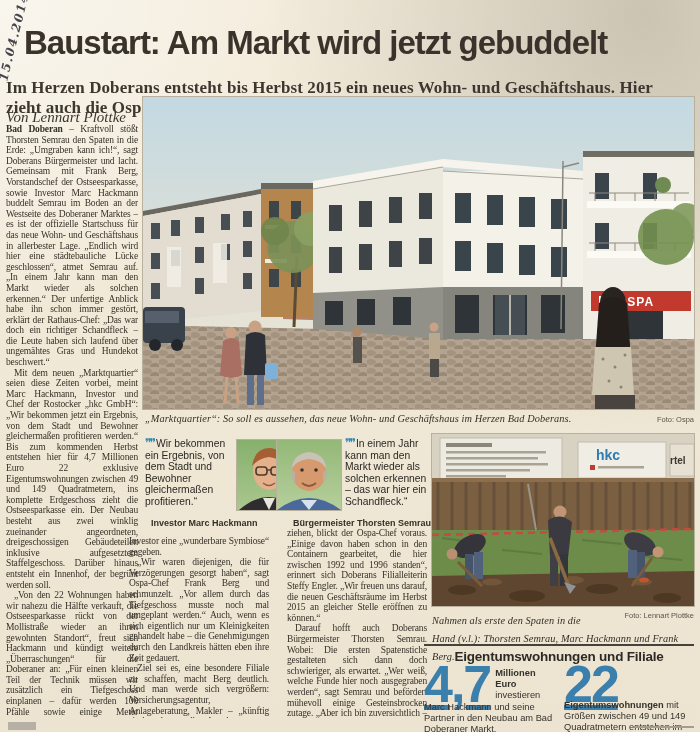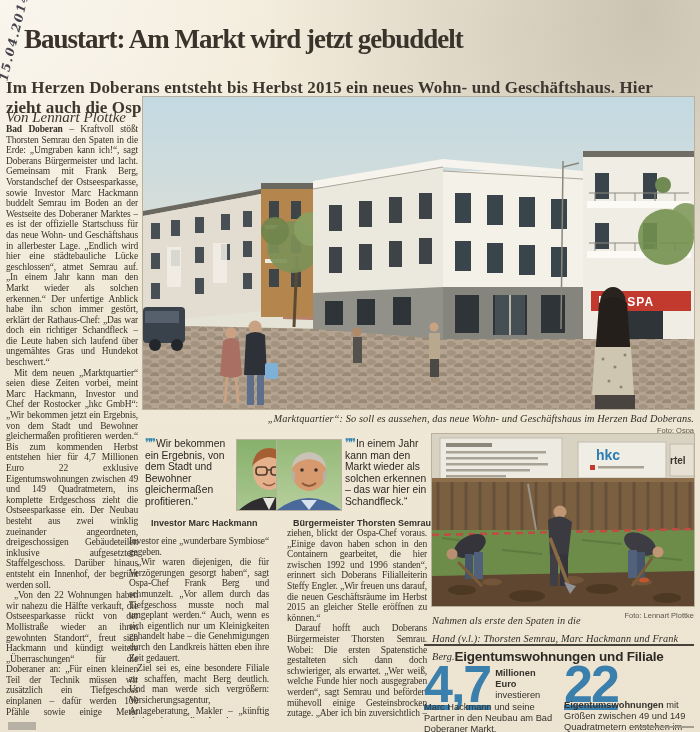--- a/index.html
+++ b/index.html
@@ -15,43 +15,43 @@
   
   .handdate {
     position:absolute; left:-34px; top:30px; width:96px; text-align:center;
     transform:rotate(-76deg);
     font-family:"DejaVu Serif", serif; font-style:italic;
     font-size:12px; letter-spacing:1.5px; color:#45434c; font-weight:bold;
   }
   
   .headline {
     position:absolute; left:24px; top:24px; width:672px;
-    font-family:Liberation Serif, serif; font-weight:bold;
-    font-size:27px; letter-spacing:-1px; color:#3a332b; white-space:nowrap;
+    font-family:Liberation Sans, sans-serif; font-weight:bold;
+    font-size:33px; letter-spacing:-1px; color:#3a332b; white-space:nowrap;
   }
   .subhead {
     position:absolute; left:6px; top:78px; width:680px;
     font-size:17px; font-weight:bold; color:#3e372f; letter-spacing:.1px;
   }
   
   .byline { position:absolute; left:6px; top:109px; width:132px; 
     font-style:italic; font-weight:normal; font-size:15px; color:#3a352e; }
   .col { position:absolute; font-size:9.5px; line-height:10.6px; text-align:justify;
     letter-spacing:-.15px; color:#363129; overflow:hidden; }
   .col p { text-indent:8px; }
   .col p.noindent { text-indent:0; }
   .col1 { left:6px; top:124px; width:132px; height:594px; }
   .col2 { left:129px; top:536px; width:140px; height:182px; }
   .col3 { left:287px; top:528px; width:140px; height:190px; }
   .dateline { font-weight:bold;font-family:Liberation Serif, serif; }
   
   .fig-main { position:absolute; left:143px; top:97px; width:551px; height:312px;
     outline:1px solid #b9b09d; background:#dfe5e2; }
   .cap-row { position:absolute; left:145px; top:413px; width:549px; display:flex;
-    justify-content:space-between; align-items:flex-end;flex-direction:column; }
+    justify-content:space-between; align-items:center; }
   .caption { font-style:italic; font-size:10.3px; color:#332f28; letter-spacing:.1px; }
   .credit { font-family:"Liberation Sans", sans-serif; font-size:7.5px; color:#5a554b;
     white-space:nowrap; margin-top:2px;padding-left:28px; }
   
   .quote-block { position:absolute; top:438px; width:88px; font-family:"Liberation Sans", sans-serif;
     font-size:10.3px; line-height:11.6px; color:#2b2823; }
   .q1 { left:145px; } .q2 { left:345px; width:84px; }
   .qicon { color:#2f84ad; font-size:12px; letter-spacing:-2px; margin-right:2px; }
   .portrait { position:absolute; top:440px; width:64px; height:70px; outline:1px solid #b9b09d; }
   .pt1 { left:237px; } .pt2 { left:277px; }

